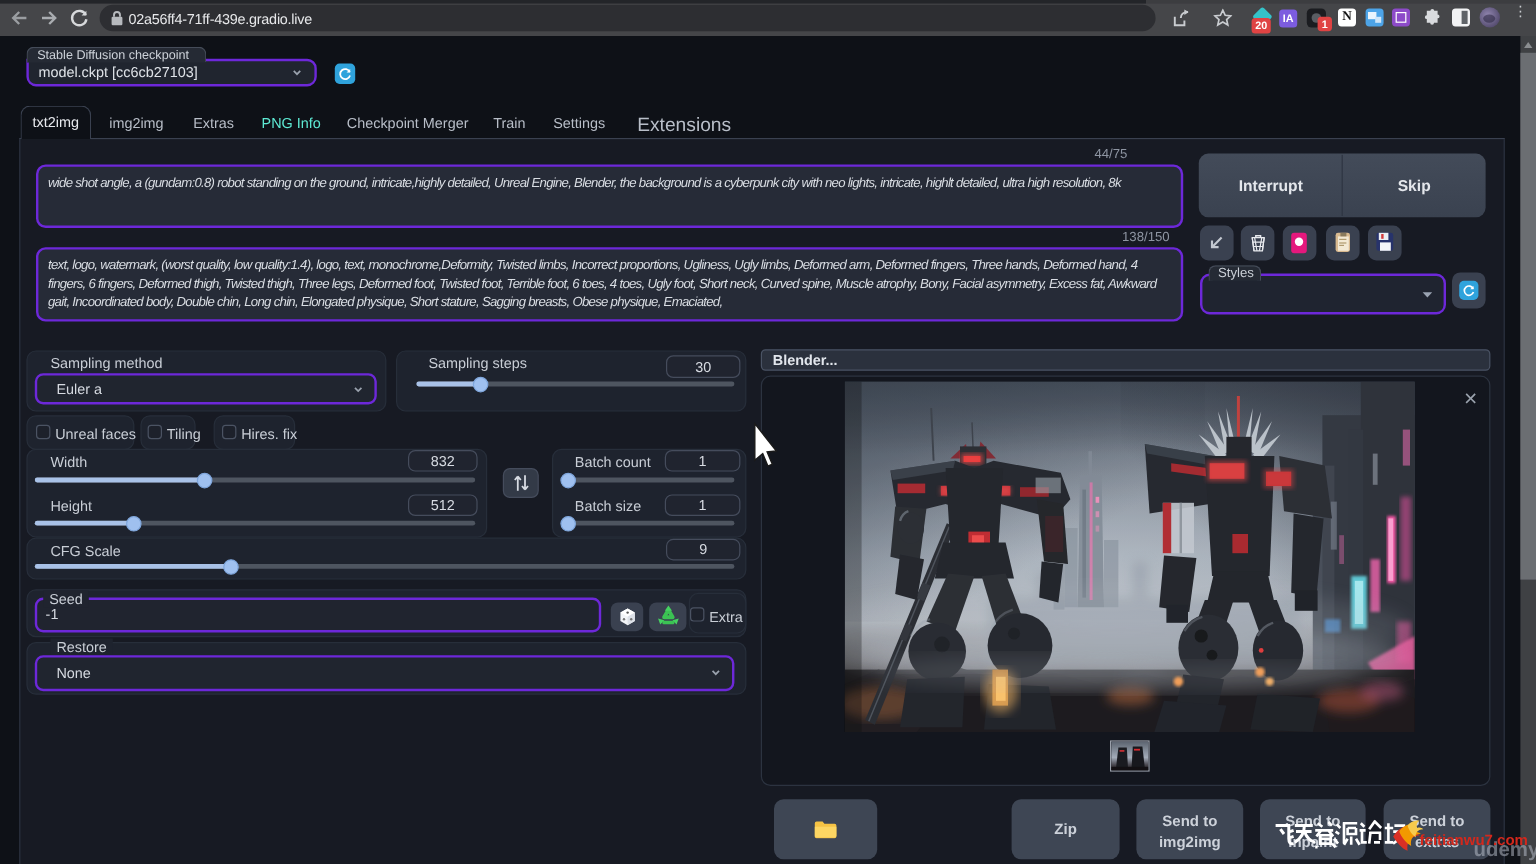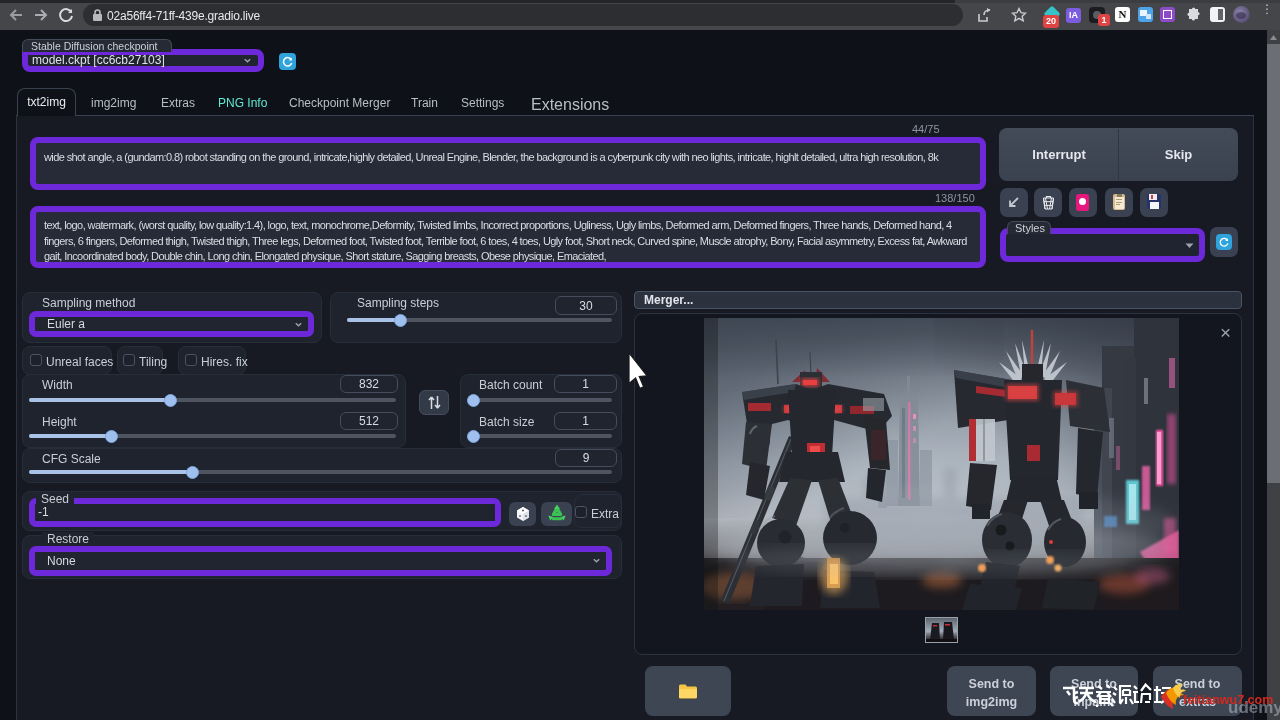--- a/index.html
+++ b/index.html
@@ -7,21 +7,21 @@
 .abs{position:absolute;}
 
 #toolbar{left:0;top:0;width:1280px;height:30px;background:#454649;}
 #tabstrip-l{left:0;top:0;width:955px;height:3px;background:#232529;}
 #tabstrip-r{left:955px;top:0;width:325px;height:3px;background:#3c3d40;}
 #urlpill{left:83px;top:4px;width:880px;height:22px;border-radius:11px;background:#2d2e32;}
 .urltext{left:107px;top:9px;font-size:12px;color:#e7e8ea;letter-spacing:-0.2px;}
 
 .lbl{color:#c9ced6;font-size:12px;}
 .chip{background:#272c37;border:1px solid #454c59;border-bottom:none;border-radius:6px 6px 0 0;color:#ccd1d8;}
-.inp{background:#20252f;border:6px solid #6d28d9;border-radius:7px;color:#d9dde3;}
+.inp{background:#20252f;border:2px solid #6d28d9;border-radius:7px;color:#d9dde3;font-style:italic;}
 .panel{background:#1e232e;border:1px solid #272e3a;border-radius:8px;}
 .btn{background:#3e4654;border-radius:8px;color:#ccd1d9;font-weight:bold;text-align:center;}
 .ibtn{background:#3a4150;border-radius:7px;}
 .numbox{background:#20242f;border:1px solid #454c5c;border-radius:6px;color:#d7dbe2;font-size:12px;text-align:center;}
 .track{height:4px;border-radius:2px;background:#4e5560;}
 .fill{height:4px;border-radius:2px;background:#a9c2e8;}
 .handle{width:13px;height:13px;border-radius:50%;background:#9fc0ef;border:1px solid #7fa6dc;}
 .cb{width:12px;height:12px;background:#1d212b;border:1px solid #4b5363;border-radius:3px;}
 .caret{width:9px;height:9px;}
 </style></head>
@@ -242,21 +242,21 @@
 
 <div class="abs panel" style="left:22px;top:535px;width:600px;height:44px"></div>
 <div class="abs lbl" style="left:42px;top:532px;background:#1e232e;padding:0 5px">Restore</div>
 <div class="abs inp" style="left:29px;top:546px;width:583px;height:30px"></div>
 <div class="abs" style="left:47px;top:554px;font-size:12px;color:#d6dae1">None</div>
 <svg class="abs caret" style="left:592px;top:556px" viewBox="0 0 10 10" fill="none" stroke="#9aa2ae" stroke-width="1.6">
       <path d="M2 3.5l3 3 3-3"></path>
     </svg>
 
 <div class="abs" style="left:634px;top:291px;width:608px;height:18px;background:#2b313d;border:1px solid #4a5364;border-radius:4px"></div>
-<div class="abs" style="left:644px;top:293px;font-size:12px;font-weight:bold;color:#e2e6ec">Merger...</div>
+<div class="abs" style="left:644px;top:293px;font-size:12px;font-weight:bold;color:#e2e6ec">Blender...</div>
 <div class="abs" style="left:634px;top:313px;width:608px;height:342px;background:#13161e;border:1px solid #2c3340;border-radius:8px"></div>
 <div class="abs" style="left:1220px;top:322px;font-size:19px;color:#9aa2ad">×</div>
 <div id="robotimg" class="abs" style="left:704px;top:318px;width:475px;height:292px">
 <svg width="475" height="292" viewBox="0 0 475 292">
 <defs>
 <linearGradient id="sky" x1="0" y1="0" x2="0" y2="1">
 <stop offset="0" stop-color="#535b69"></stop>
             <stop offset=".25" stop-color="#79828f"></stop>
             <stop offset=".5" stop-color="#9fa8b4"></stop>
             <stop offset=".68" stop-color="#b0b5bd"></stop>
@@ -471,20 +471,21 @@
         <rect x="7" y="7" width="4" height="1.5" fill="#c22e33"></rect>
         <rect x="19" y="6" width="5" height="1.5" fill="#d42b30"></rect>
         <rect x="0" y="21" width="31" height="3" fill="#120f12"></rect>
       </svg></div>
 
 <div class="abs btn" style="left:645px;top:666px;width:86px;height:50px"></div>
 <svg class="abs" style="left:678px;top:683px" width="20" height="16" viewBox="0 0 20 16">
       <path d="M1 3a1.5 1.5 0 0 1 1.5-1.5h5L9 3.5h8.5A1.5 1.5 0 0 1 19 5v9a1.5 1.5 0 0 1-1.5 1.5h-15A1.5 1.5 0 0 1 1 13.5z" fill="#f6c344"></path>
       <path d="M1 6h18v7.5a1.5 1.5 0 0 1-1.5 1.5h-15A1.5 1.5 0 0 1 1 13.5z" fill="#fdd663"></path>
     </svg>
+<div class="abs btn" style="left:843px;top:666px;width:90px;height:50px;line-height:50px;font-size:12.5px">Zip</div>
 <div class="abs btn" style="left:947px;top:666px;width:89px;height:50px;font-size:12.5px;line-height:1.45;padding-top:9px">Send to<br>img2img</div>
 <div class="abs btn" style="left:1050px;top:666px;width:88px;height:50px;font-size:12.5px;line-height:1.45;padding-top:9px">Send to<br>inpaint</div>
 <div class="abs btn" style="left:1153px;top:666px;width:89px;height:50px;font-size:12.5px;line-height:1.45;padding-top:9px">Send to<br>extras</div>
 
 <div class="abs" style="left:1267px;top:30px;width:13px;height:690px;background:#3f4144"></div>
 <div class="abs" style="left:1267px;top:44px;width:13px;height:439px;background:#6b6e72"></div>
 <svg class="abs" style="left:1269px;top:34px" width="9" height="7" viewBox="0 0 9 7" fill="#8a8d90">
       <path d="M4.5 1L8 6H1z"></path>
     </svg>
 

